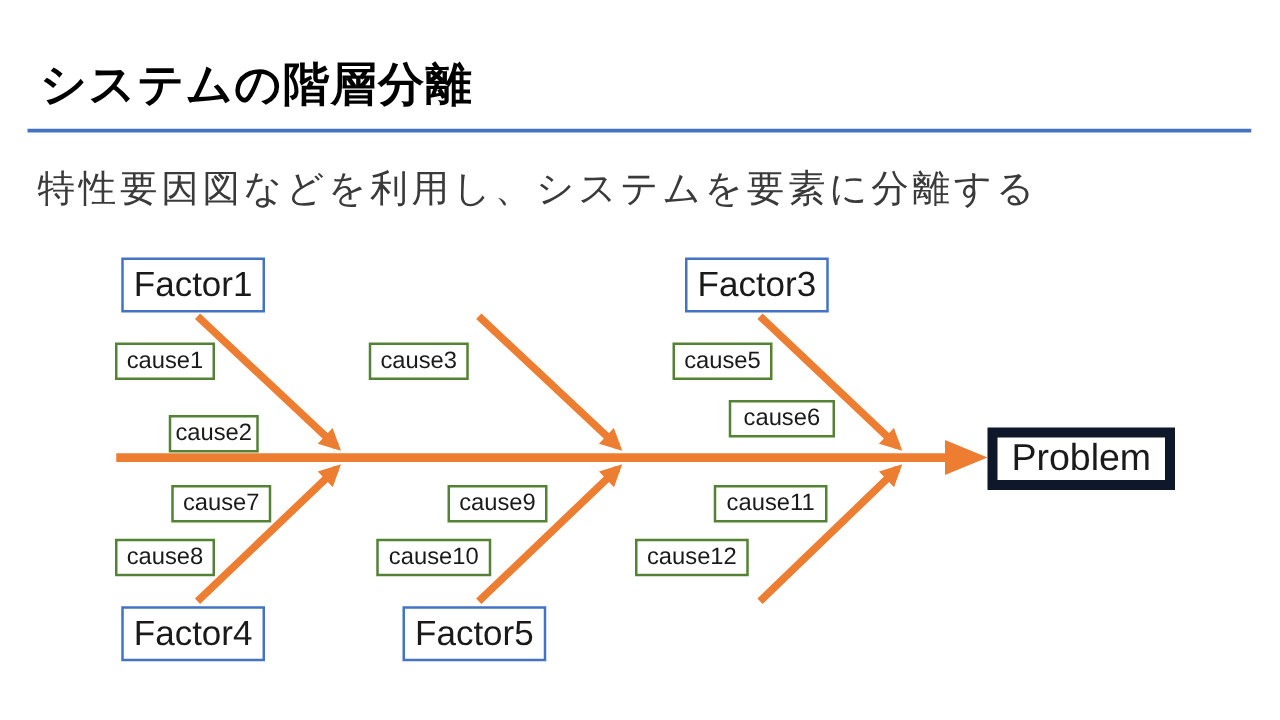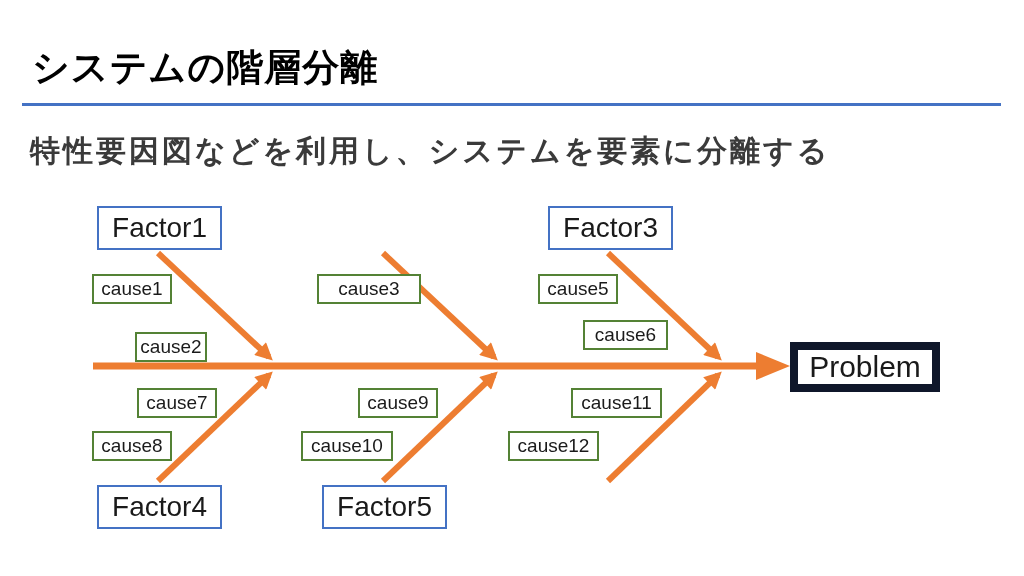--- a/index.html
+++ b/index.html
@@ -15,50 +15,50 @@
     position:absolute;left:32px;top:10px;
     font-size:37px;font-weight:bold;color:#000;
     letter-spacing:1px;white-space:nowrap;
   }
   .title-rule{
     position:absolute;left:22px;top:70px;
     width:979px;height:3px;background:#4472C4;
   }
   .slide-subtitle{
     position:absolute;left:30px;top:98px;
-    font-size:30px;font-weight:bold;color:#3a3a3a;
+    font-size:30px;font-weight:normal;color:#3a3a3a;
     letter-spacing:3px;white-space:nowrap;
   }
   .arrows{position:absolute;left:0;top:0;width:1024px;height:576px;}
   .box{
     position:absolute;box-sizing:border-box;
     background:#ffffff;
     display:flex;align-items:center;justify-content:center;
     color:#1a1a1a;white-space:nowrap;
   }
   .factor{
-    width:125px;height:44px;
+    width:115px;height:44px;
     border:2px solid #4472C4;
     font-size:28px;
   }
   .cause{
     height:30px;
     border:2px solid #548235;
     font-size:19px;
   }
   .problem{
     left:790px;top:309px;width:150px;height:50px;
     border:8px solid #0f172a;
     font-size:30px;
   }
   .f1{left:97px;top:173px}.f2{left:322px;top:173px}.f3{left:548px;top:173px}
   .f4{left:97px;top:452px}.f5{left:322px;top:452px}.f6{left:548px;top:452px}
   .c1{left:92px;top:241px;width:80px}
   .c2{left:135px;top:299px;width:72px}
-  .c3{left:317px;top:241px;width:104px}
+  .c3{left:295px;top:241px;width:80px}
   .c4{left:358px;top:287px;width:85px}
   .c5{left:538px;top:241px;width:80px}
   .c6{left:583px;top:287px;width:85px}
   .c7{left:137px;top:355px;width:80px}
   .c8{left:92px;top:398px;width:80px}
   .c9{left:358px;top:355px;width:80px}
   .c10{left:301px;top:398px;width:92px}
   .c11{left:571px;top:355px;width:91px}
   .c12{left:508px;top:398px;width:91px}
   .footer-rule{

